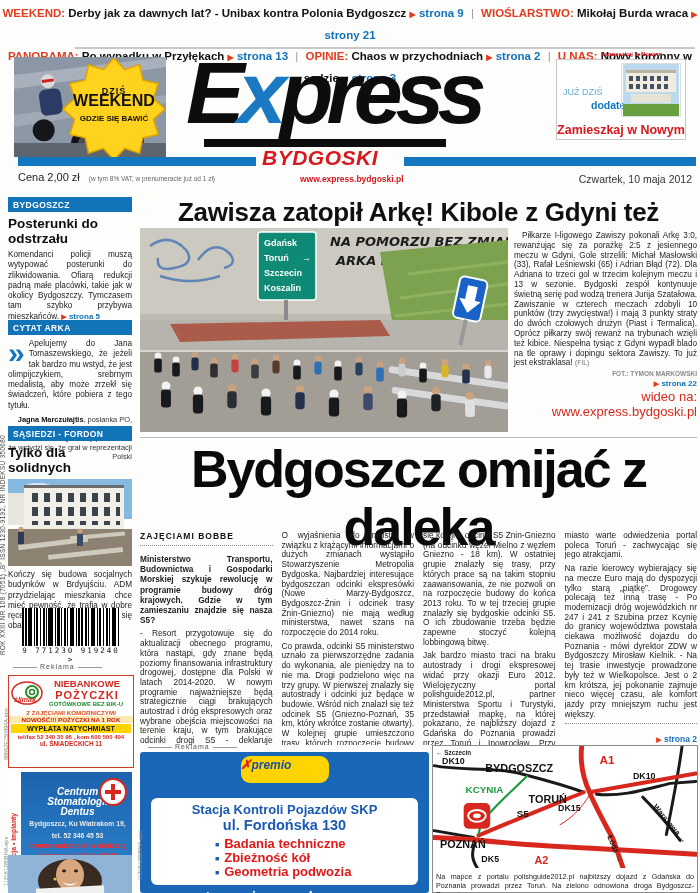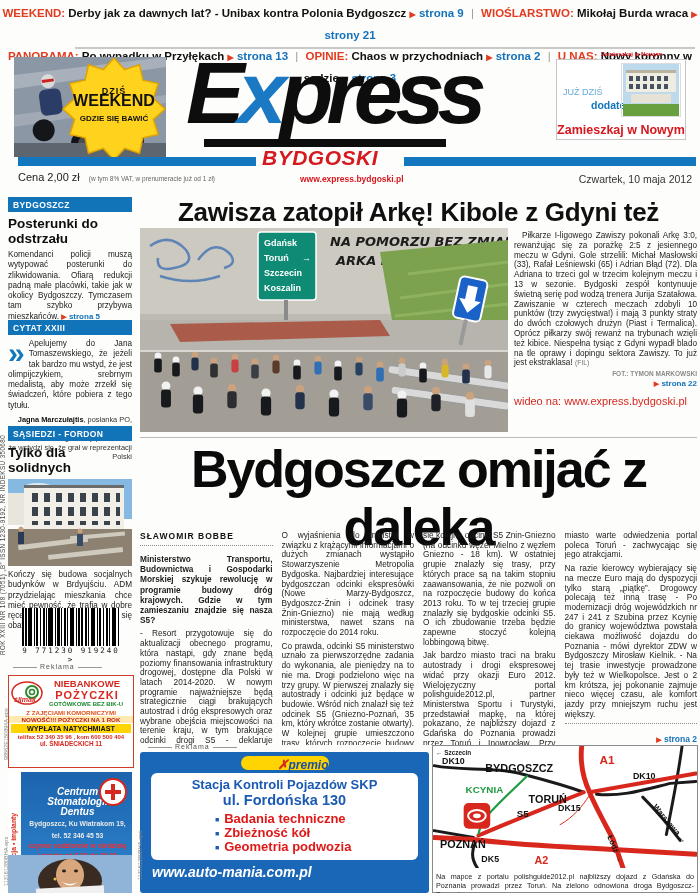--- a/index.html
+++ b/index.html
@@ -71,21 +71,21 @@
   .edition{left:-1px;top:655px;width:440px;font-size:6.3px;color:#444;transform:rotate(-90deg);
            transform-origin:left top;letter-spacing:0.4px;}
 
   
   .main-photo{top:228px;left:140px;width:368px;height:204px;overflow:hidden;}
   .ts-col{top:231px;left:514px;width:183px;}
   .ts-col p{margin:0;font-size:8.2px;line-height:9.8px;text-align:justify;text-indent:8px;color:#1d1d1d;}
   .ts-sig{font-size:6.8px;color:#777;}
   .ts-credit{margin-top:2px;text-align:right;font-size:6.5px;color:#8a8a8a;font-weight:bold;}
   .ts-page{text-align:right;font-size:9px;margin-top:1px;}
-  .ts-video{font-size:11px;color:#d6281e;margin-top:7px;}
+  .ts-video{text-align:right;font-size:13px;color:#d6281e;margin-top:1px;}
 
   
   .mid-rule{top:437px;left:140px;width:557px;height:1px;background:#bbb;}
   .headline2{top:440px;left:140px;width:557px;text-align:center;font-size:52px;font-weight:800;
              letter-spacing:-2px;color:#0a0a0a;line-height:58px;}
   .subhead{top:505px;left:140px;width:557px;text-align:center;font-size:14px;color:#222;}
   .cols{top:531px;left:140px;width:557px;height:214px;display:flex;gap:9px;overflow:hidden;}
   .col{flex:1;overflow:hidden;}
   .byline{font-size:8.5px;font-weight:bold;letter-spacing:1px;color:#111;}
   .dotrule{border-top:1px dotted #8a8a8a;margin:4px 0;}
@@ -122,22 +122,22 @@
   .dentus .logo::after{content:"";position:absolute;left:4px;top:10px;width:16px;height:4px;background:#d6281e;}
   .dentus .txt{margin-left:15px;text-align:center;line-height:10px;padding-top:15px;}
   .d-n{font-size:10px;font-weight:800;color:#fff;font-style:italic;}
   .d-a1{font-size:6.8px;font-weight:bold;color:#e9e9e9;margin-top:2px;}
   .d-o1{font-size:6.8px;font-weight:800;color:#ff2a2a;}
   .d-a2{font-size:7.4px;font-weight:800;color:#fff;margin-top:2px;}
   .d-o3{font-size:6.8px;font-weight:bold;color:#ffd400;}
   .dentus .face{position:absolute;left:0;bottom:0;width:124px;height:38px;}
 
   .premio{top:752px;left:140px;width:289px;height:141px;background:#1b67b7;border-radius:3px;overflow:hidden;}
-  .premio .plogo{width:88px;height:14px;margin:4px auto 3px auto;background:#ffd400;border-radius:9px;
-        text-align:right;font-size:12px;font-weight:800;font-style:italic;color:#1b4fa0;line-height:17px;}
+  .premio .plogo{width:88px;height:27px;margin:4px auto 15px auto;background:#ffd400;border-radius:9px;
+        text-align:left;font-size:12px;font-weight:800;font-style:italic;color:#1b4fa0;line-height:17px;}
   .premio .plogo .px{color:#d6281e;font-size:13px;}
   .premio .inner{margin:0 11px;background:#fff;border-radius:6px;padding:4px 6px;}
   .premio .t1{font-size:13px;font-weight:800;color:#1b5ab2;text-align:center;}
   .premio .t2,.premio .t3{font-size:14.5px;font-weight:800;color:#1b5ab2;text-align:center;}
   .premio ul{margin:4px 0 2px 58px;padding:0;list-style:none;}
   .premio li{font-size:13px;font-weight:800;color:#e01818;line-height:13px;}
   .premio li::before{content:"■";color:#1b5ab2;font-size:7px;margin-right:5px;vertical-align:1px;}
   .premio .purl{color:#fff;font-weight:800;font-size:14px;padding:4px 0 16px 12px;font-style:italic;}
 
   .map{top:745px;left:432px;width:266px;height:148px;background:#fff;border:1px solid #8a8a8a;box-sizing:border-box;}
@@ -428,21 +428,21 @@
   </div>
 
   <div class="abs sb sb1">
     <div class="sb-h">BYDGOSZCZ</div>
     <h3>Posterunki do odstrzału</h3>
     <p><span>Komendanci policji muszą wytypować posterunki do zlikwidowania. Ofiarą redukcji padną małe placówki, takie jak w okolicy Bydgoszczy. Tymczasem tam szybko przybywa mieszkańców.</span>
        <span class="pglink"><span class="arr">▶</span> <span>strona 5</span></span></p>
   </div>
 
   <div class="abs sb sb2">
-    <div class="sb-h">CYTAT XXIII</div>
+    <div class="sb-h">CYTAT ARKA</div>
     <div>
       <span class="quote-mark">»</span>
       <p class="quote-txt">Apelujemy do Jana Tomaszewskiego, że jeżeli tak bardzo mu wstyd, że jest olimpijczykiem, srebrnym medalistą, aby może zrzekł się świadczeń, które pobiera z tego tytułu.</p>
     </div>
     <div class="attrib"><b>Jagna Marczułajtis</b><span>, posłanka PO, komentując oświadczenie Tomaszewskiego, który powiedział, że wstydzi się, że grał w reprezentacji Polski</span></div>
   </div>
 
   <div class="abs sb sb3">
     <div class="sb-h">SĄSIEDZI - FORDON</div>
     <h3>Tylko dla solidnych</h3>
@@ -483,21 +483,21 @@
     <div class="bars"></div>
     <div class="digits">9 771230 919240 &gt;</div>
   </div>
   <div class="abs edition">ROK XXIII     NR 108 (7051)   „B”  ISSN 1230-9192,  NR INDEKSU 350680</div>
 
   <div class="abs mid-rule"></div>
   <div class="abs headline2">Bydgoszcz omijać z daleka</div>
 
   <div class="abs cols">
     <div class="col">
-      <div class="byline">SŁAWOMIR BOBBE</div>
+      <div class="byline">ZAJĘCIAMI BOBBE</div>
       <div class="dotrule"></div>
       <p class="lead">Ministerstwo Transportu, Budownictwa i Gospodarki Morskiej szykuje rewolucję w programie budowy dróg krajowych. Gdzie w tym zamieszaniu znajdzie się nasza S5?</p>
       <p>- Resort przygotowuje się do aktualizacji obecnego programu, która nastąpi, gdy znane będą poziomy finansowania infrastruktury drogowej, dostępne dla Polski w latach 2014-2020. W nowym programie najważniejsze będą strategicznie ciągi brakujących autostrad i dróg ekspresowych oraz wybrane obejścia miejscowości na terenie kraju, w tym brakujące odcinki drogi S5 - deklaruje Agnieszka Krupa, zastępca dyrektora departamentu dróg i autostrad w ministerstwie.</p>
     </div>
     <div class="col">
       <p>O wyjaśnienia do ministra w związku z krążącymi informacjami o dużych zmianach wystąpiło Stowarzyszenie Metropolia Bydgoska. Najbardziej interesujące bydgoszczan odcinki ekspresówki (Nowe Marzy-Bydgoszcz, Bydgoszcz-Żnin i odcinek trasy Żnin-Gniezno) nie mają według ministerstwa, nawet szans na rozpoczęcie do 2014 roku.</p>
       <p>Co prawda, odcinki S5 ministerstwo uznało za pierwszorzędne zadania do wykonania, ale pieniędzy na to nie ma. Drogi podzielono więc na trzy grupy. W pierwszej znalazły się autostrady i odcinki już będące w budowie. Wśród nich znalazł się też odcinek S5 (Gniezno-Poznań, 35 km, który wkrótce zostanie otwarty). W kolejnej grupie umieszczono trasy, których rozpoczęcie budowy możliwe jest w roku 2013. Wśród nich znalazły</p>
     </div>
     <div class="col">
       <p>się kolejne odcinki S5 Żnin-Gniezno (na odcinku węzeł Mielno z węzłem Gniezno - 18 km). W ostatniej grupie znalazły się trasy, przy których prace są na takim stopniu zaawansowania, że nie pozwoli on na rozpoczęcie budowy do końca 2013 roku. To w tej trzeciej grupie znalazły się bydgoskie odcinki S5. O ich zbudowanie trzeba będzie zapewne stoczyć kolejną lobbingową bitwę.</p>

